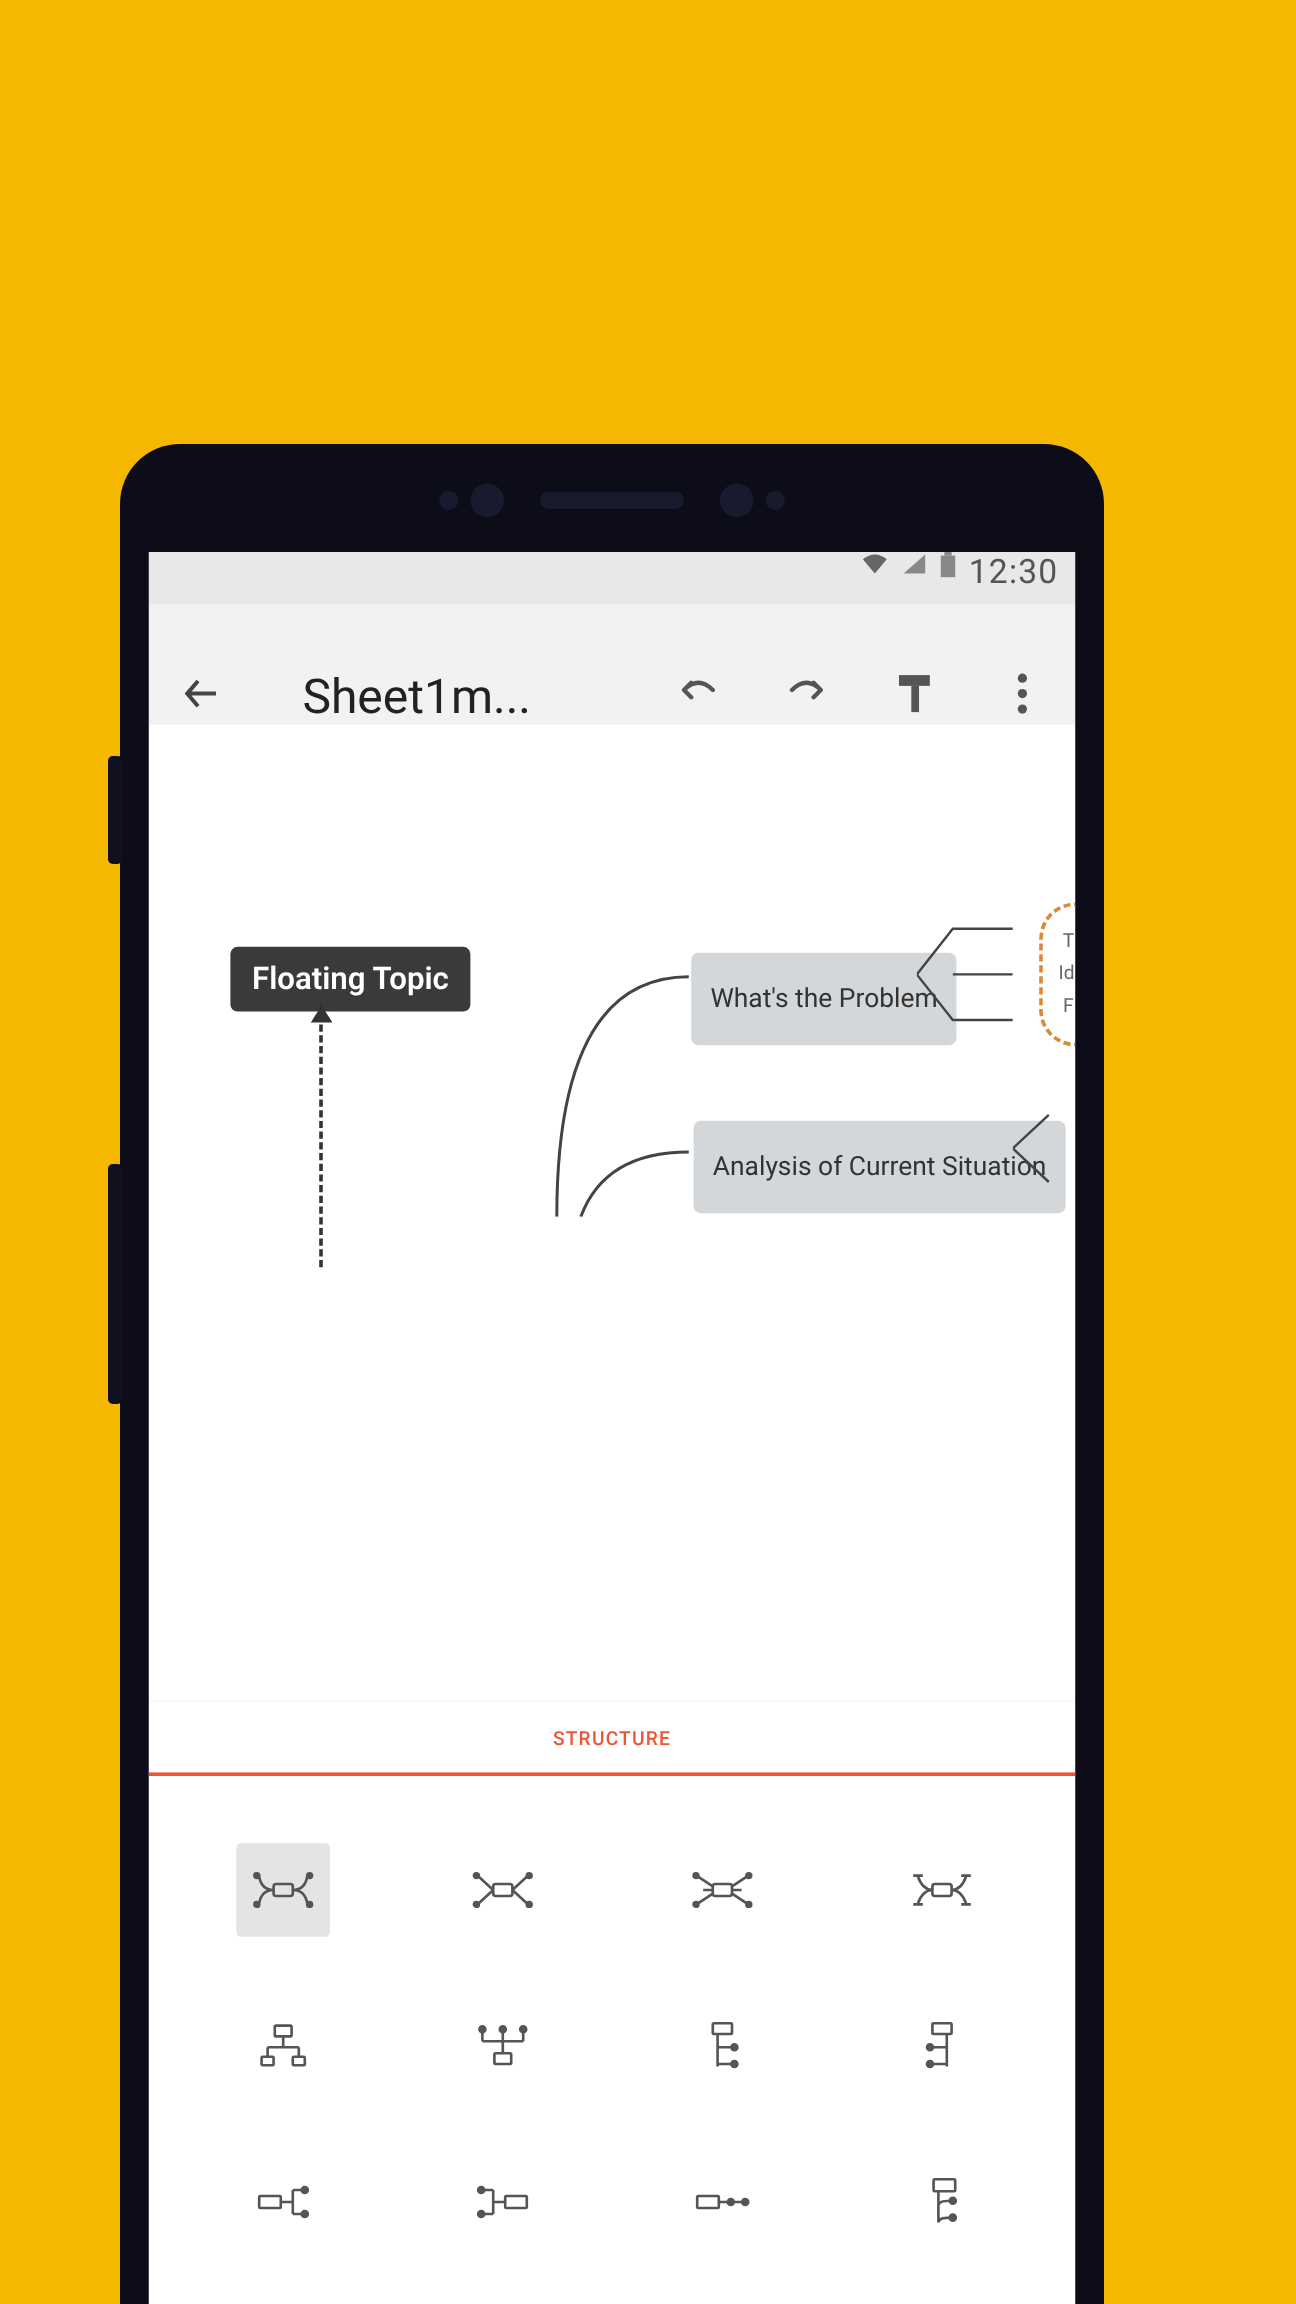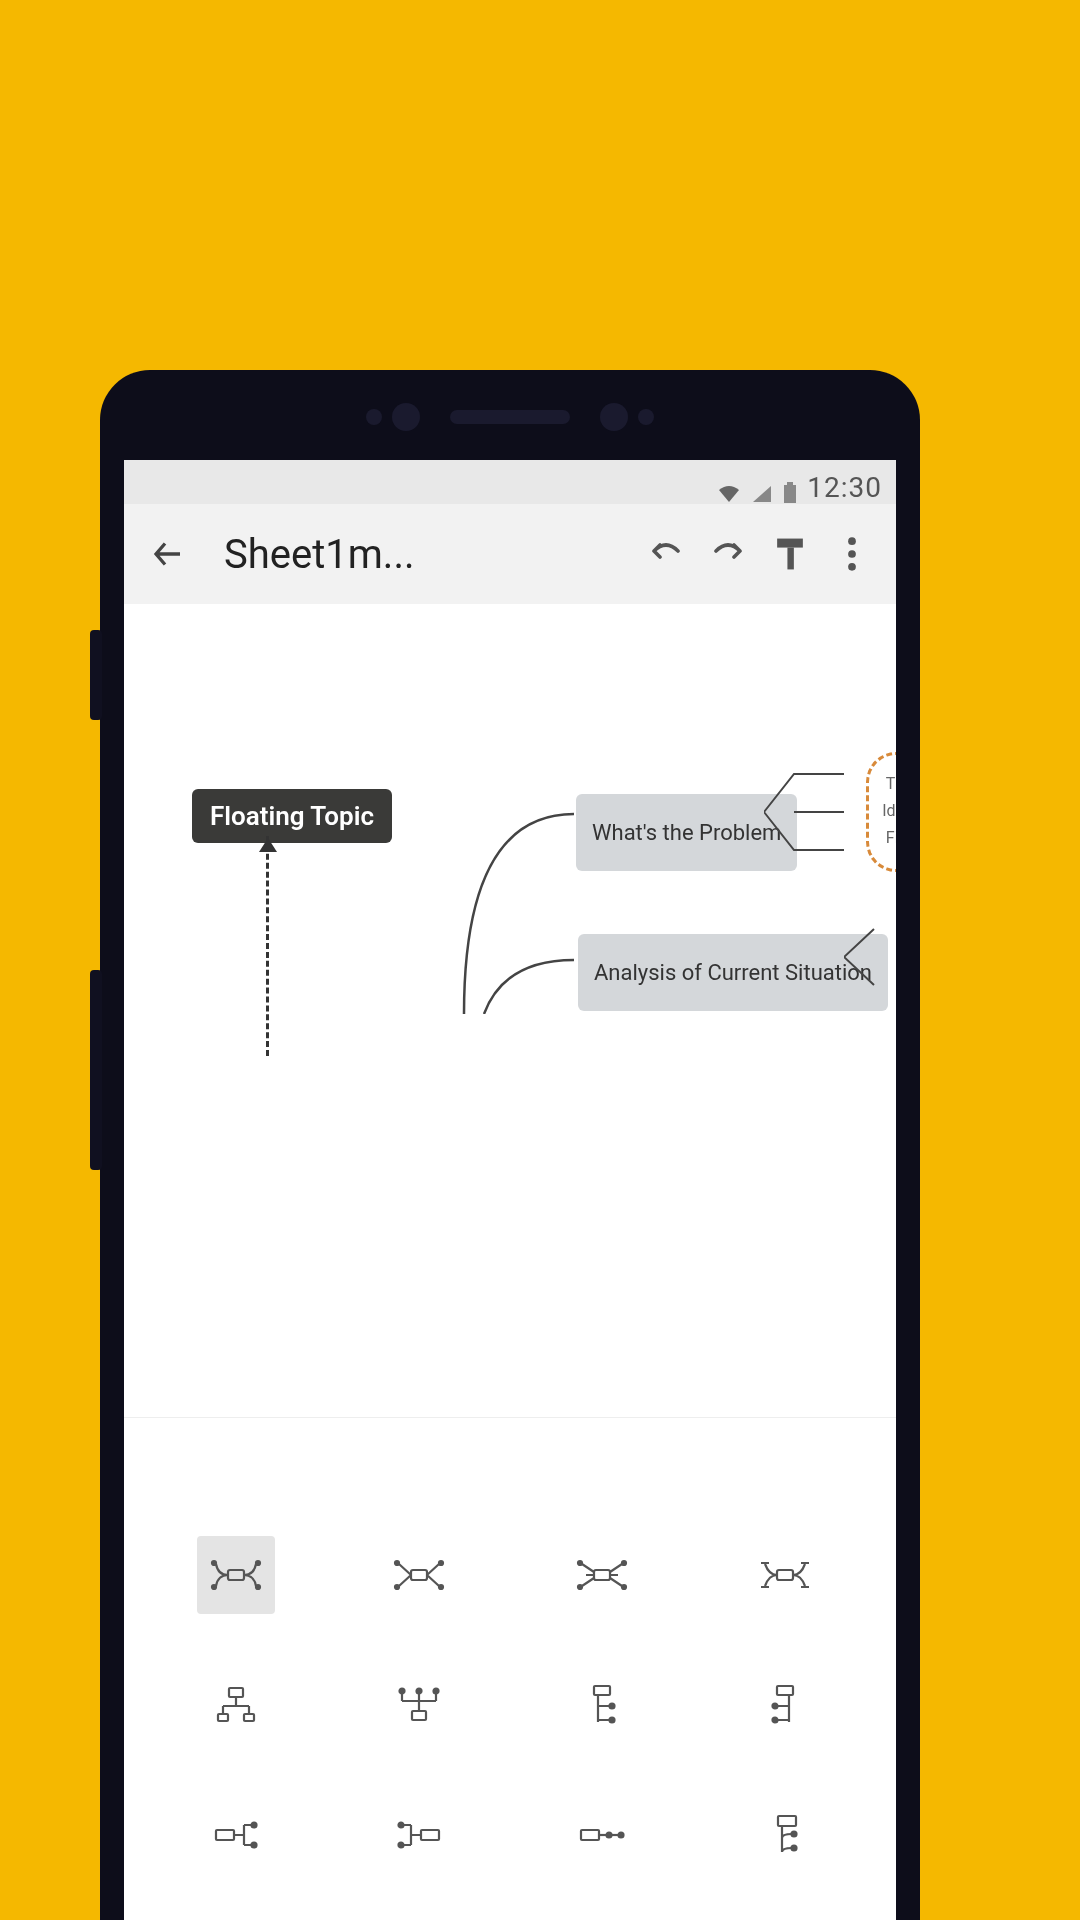--- a/index.html
+++ b/index.html
@@ -59,38 +59,38 @@
   overflow: hidden;
   display: flex;
   flex-direction: column;
 }
 
 
 .status-bar {
   height: 44px;
   background: #e8e8e8;
   display: flex;
-  align-items: flex-end;
+  align-items: flex-start;
   justify-content: flex-end;
   padding: 0 14px;
   gap: 10px;
   color: #555;
   font-size: 28px;
 }
 .status-bar .time { font-weight: 400; letter-spacing: 1px; }
 .wifi-icon, .signal-icon, .battery-icon { display: inline-flex; }
 
 
 .toolbar {
   height: 100px;
   background: #f2f2f2;
   display: flex;
-  align-items: center;
+  align-items: flex-end;
   padding: 0 18px;
-  gap: 10px;
+  gap: 38px;
 }
 .toolbar .title {
   flex: 1;
   font-size: 40px;
   color: #222;
   font-weight: 400;
   margin-left: 20px;
   white-space: nowrap;
   overflow: hidden;
   text-overflow: ellipsis;
@@ -331,20 +331,21 @@
       </svg>
 
       <div class="dashed-circle"></div>
       <div class="side-node sn1">Th</div>
       <div class="side-node sn2">Ide</div>
       <div class="side-node sn3">Fir</div>
     </div>
 
     <div class="panel">
       <div class="tabs">
+        <div class="tab active">STRUCTURE</div>
       </div>
       <div class="grid">
 
         <div class="grid-item selected">
             <div class="icon-box">
           <svg class="struct-icon" width="52" height="34" viewBox="0 0 52 34" fill="none" stroke="#555" stroke-width="2.2">
             <rect x="18" y="12" width="16" height="10" rx="2"></rect>
             <path d="M18 17 Q8 17 6 6 M18 17 Q8 17 6 28 M34 17 Q44 17 46 6 M34 17 Q44 17 46 28"></path>
             <circle cx="4" cy="5" r="2" fill="#555"></circle>
                 <circle cx="4" cy="29" r="2" fill="#555"></circle>

